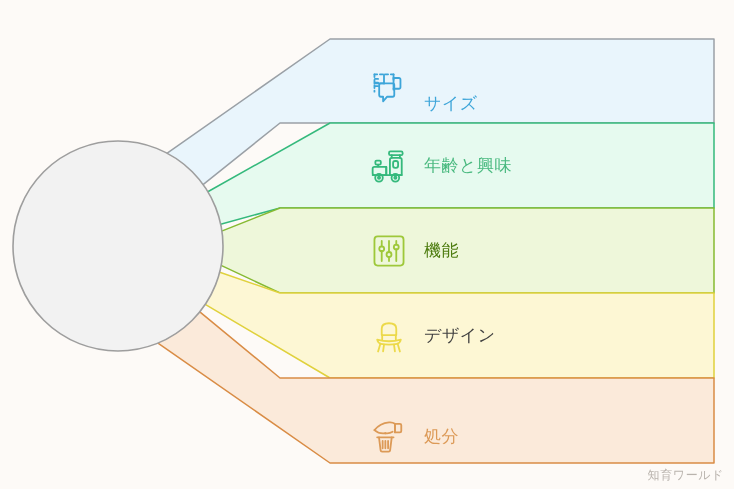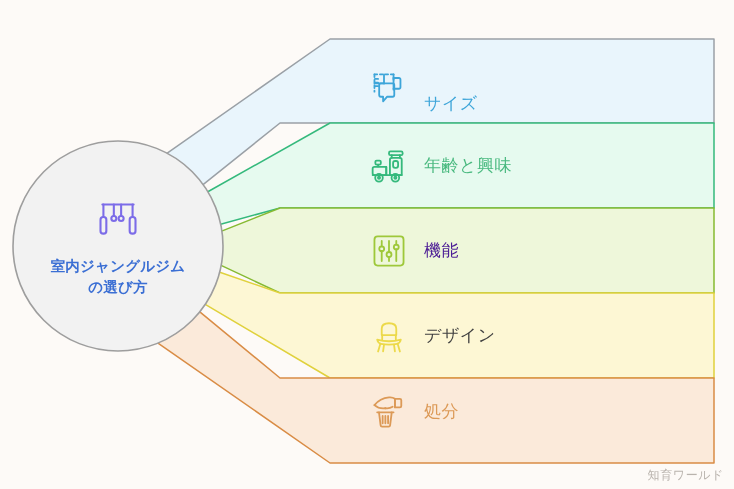--- a/index.html
+++ b/index.html
@@ -68,39 +68,20 @@
     <g id="bands">
         <path d="M 165.8 154.1 L 330 39 L 714 39 L 714 123 L 280 123 L 201.2 186.1 Z" fill="#e9f5fc" stroke="#9aa0a6" stroke-width="1.5" stroke-linejoin="round"></path>
         <path d="M 205.6 193.0 L 330 123 L 714 123 L 714 208 L 280 208 L 217.9 225.0 Z" fill="#e6faef" stroke="#35b97c" stroke-width="1.5" stroke-linejoin="round"></path>
         <path d="M 219.1 232.1 L 280 208 L 714 208 L 714 293 L 280 293 L 218.4 264.1 Z" fill="#eef7da" stroke="#86ba32" stroke-width="1.5" stroke-linejoin="round"></path>
         <path d="M 216.9 271.2 L 280 293 L 714 293 L 714 378 L 330 378 L 203.1 303.2 Z" fill="#fdf7d4" stroke="#e0d13c" stroke-width="1.5" stroke-linejoin="round"></path>
         <path d="M 198.0 310.3 L 280 378 L 714 378 L 714 463 L 330 463 L 156.9 342.3 Z" fill="#fbeada" stroke="#d98c45" stroke-width="1.5" stroke-linejoin="round"></path>
       </g>
     <circle id="hub-circle" cx="118" cy="246" r="105" fill="#f2f2f2" stroke="#9e9e9e" stroke-width="1.6"></circle>
   </svg>
 
-  <div class="hub-label">
-    <span class="hub-icon">
-      <svg viewBox="0 0 48 48" width="50" height="50" fill="none" stroke="#7c6ce8" stroke-width="2" stroke-linecap="round" stroke-linejoin="round">
-        <path d="M9 10 H39"></path>
-        <path d="M10 10 L10 22"></path>
-        <path d="M38 10 L38 22"></path>
-        <path d="M20 10 L20 21"></path>
-        <path d="M27 10 L27 21"></path>
-        <circle cx="20" cy="23.5" r="2.4"></circle>
-        <circle cx="27" cy="23.5" r="2.4"></circle>
-        <rect x="7.2" y="22" width="5.6" height="16" rx="2.6"></rect>
-        <rect x="35.2" y="22" width="5.6" height="16" rx="2.6"></rect>
-      </svg>
-    </span>
-    <div>
-      <div class="hub-text">室内ジャングルジム</div>
-      <div class="hub-text">の選び方</div>
-    </div>
-  </div>
 
   <div class="band-label" id="lbl0" style="left: 368px; top: 60px;">
     <span class="band-icon">
       <svg viewBox="0 0 44 44" width="40" height="40" fill="none" stroke="#3da5d9" stroke-width="2" stroke-linecap="round" stroke-linejoin="round">
         <path d="M6 7 H27" stroke-dasharray="3 3"></path>
         <path d="M6 7 V26" stroke-dasharray="3 3"></path>
         <path d="M27 7 V13"></path>
         <path d="M16.5 7 V17"></path>
         <path d="M6 17 H16.5"></path>
         <path d="M6.5 12 H10"></path>
@@ -144,40 +125,40 @@
           <path d="M14 22 v11"></path>
         <circle cx="14" cy="19.6" r="2.7"></circle>
         <path d="M22 11 v12"></path>
           <path d="M22 28.5 v4.5"></path>
         <circle cx="22" cy="25.8" r="2.7"></circle>
         <path d="M30 11 v4"></path>
           <path d="M30 20 v13"></path>
         <circle cx="30" cy="17.6" r="2.7"></circle>
       </svg>
     </span>
-    <span class="band-text" style="color: #4c1d95;">機能</span>
+    <span class="band-text" style="color: #4d7c0f;">機能</span>
   </div>
 
   <div class="band-label" id="lbl3" style="left: 368px; top: 314.5px;">
     <span class="band-icon">
       <svg viewBox="0 0 44 44" width="40" height="40" fill="none" stroke="#ecd94a" stroke-width="2" stroke-linecap="round" stroke-linejoin="round">
         <path d="M14 14 q0 -6 8 -6 q8 0 8 6 v7 h-16 z"></path>
         <path d="M14.5 21 v5"></path>
         <path d="M29.5 21 v5"></path>
         <path d="M9 26 q13 3.5 26 0 q-1 4 -4 4.6 q-9 1.6 -18 0 q-3 -0.6 -4 -4.6 z"></path>
         <path d="M12.5 30.5 L10 39"></path>
         <path d="M31.5 30.5 L34 39"></path>
         <path d="M16.5 31.5 L15.5 39"></path>
         <path d="M27.5 31.5 L28.5 39"></path>
       </svg>
     </span>
     <span class="band-text" style="color: #404040;">デザイン</span>
   </div>
 
-  <div class="band-label" id="lbl4" style="left: 368px; top: 390px;">
+  <div class="band-label" id="lbl4" style="left: 368px; top: 415px;">
     <span class="band-icon">
       <svg viewBox="0 0 44 44" width="40" height="40" fill="none" stroke="#dc9a57" stroke-width="2" stroke-linecap="round" stroke-linejoin="round">
         <path d="M6 15.5 q6 -7.5 16 -8.5 q4 -0.4 6.5 1.6"></path>
         <path d="M6 15.5 q5 4.5 12 3.5"></path>
         <path d="M18 19 q4.5 0.6 8 -1.6"></path>
         <path d="M28.5 8.6 h5.5 a1.5 1.5 0 0 1 1.5 1.5 v6.4 a1.5 1.5 0 0 1 -1.5 1.5 h-5.5 z"></path>
         <path d="M28.5 8.6 v9.4"></path>
         <path d="M9 23.5 h18"></path>
         <path d="M11 23.5 l1.8 14.2 a1.6 1.6 0 0 0 1.6 1.4 h7.2 a1.6 1.6 0 0 0 1.6 -1.4 l1.8 -14.2"></path>
         <path d="M15 27.5 v8"></path>

